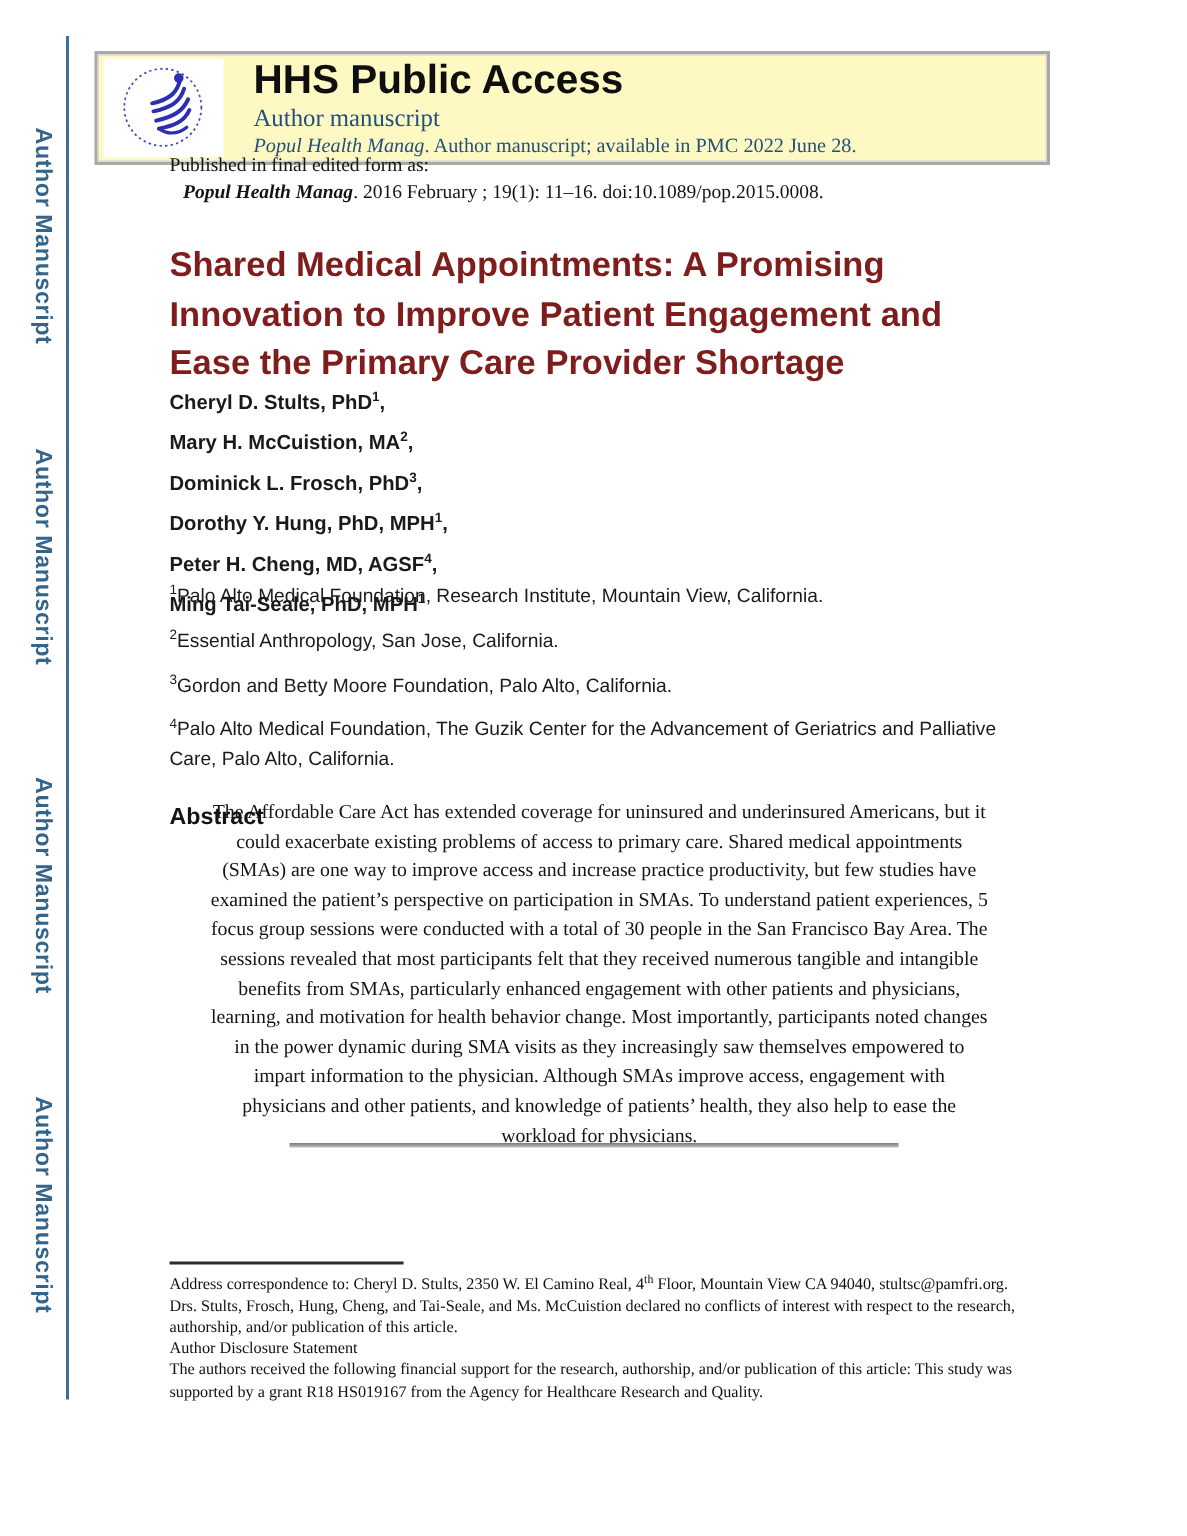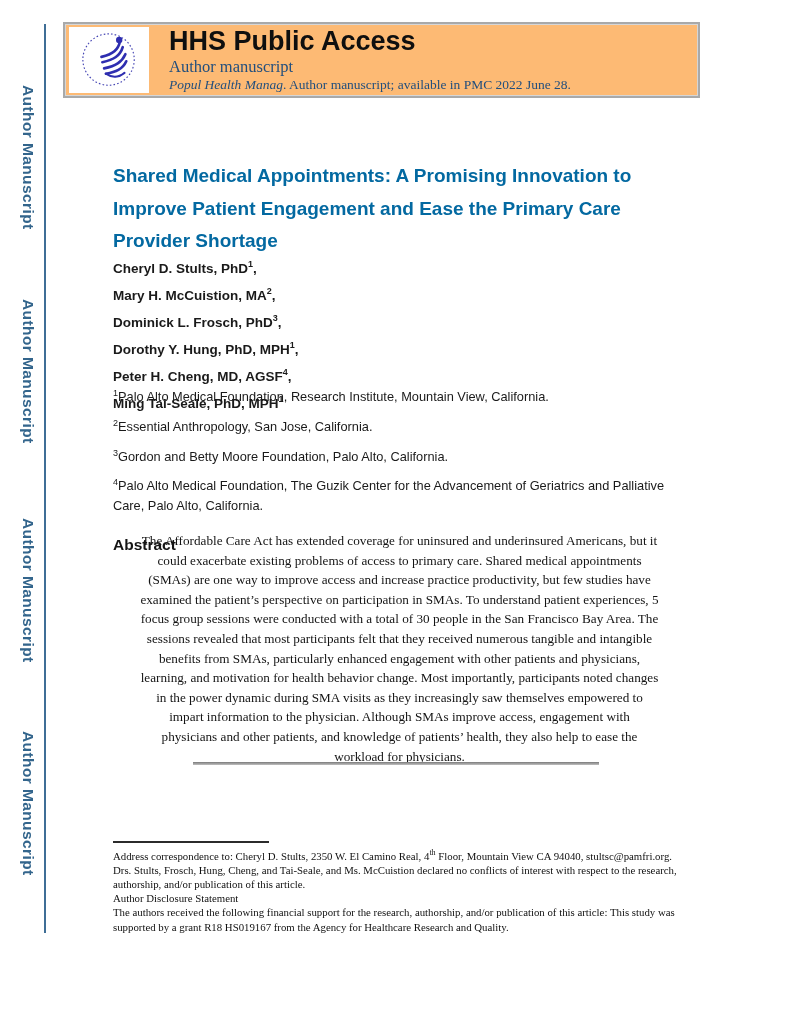--- a/index.html
+++ b/index.html
@@ -29,23 +29,23 @@
     color:#33658c;
     white-space:nowrap;
   }
   .wm1 { top:85px; }
   .wm2 { top:299px; }
   .wm3 { top:518px; }
   .wm4 { top:731px; }
 
   
   .header-box {
-    position:absolute; left:63px; top:22px;
+    position:absolute; left:63px; top:34px;
     width:637px; height:76px;
-    background:#fdba74;
+    background:#fef9c3;
     border:2px solid #a9a9a9;
     box-shadow:inset 0 0 0 1px #d6d6d6;
   }
   .logo-box {
     position:absolute; left:4px; top:3px;
     width:80px; height:66px;
     background:#ffffff;
     display:flex; align-items:center; justify-content:center;
   }
   .header-text { position:absolute; left:104px; top:1px; }
@@ -70,22 +70,22 @@
     font-size:13px; line-height:17.5px; color:#141414;
   }
   .pub-cite { padding-left:9px; }
   .pub-cite .jname { font-style:italic; font-weight:600; }
 
   
   .article-title {
     position:absolute; left:113px; top:160px;
     width:545px;
     font-family:"Liberation Sans", sans-serif;
-    font-weight:700; font-size:19px; line-height:32.5px;
-    color:#0369a1;
+    font-weight:700; font-size:23px; line-height:32.5px;
+    color:#7f1d1d;
   }
   .authors {
     position:absolute; left:113px; top:253px;
     font-family:"Liberation Sans", sans-serif;
     font-weight:700; font-size:13.5px; line-height:22.4px;
     color:#1a1a1a;
   }
   .authors sup, .affils sup { font-size:9px; }
   .affils {
     position:absolute; left:113px; top:380px;
@@ -156,20 +156,24 @@
         <circle cx="51" cy="11" r="3.6" fill="#2e2eb0"></circle>
       </svg>
     </div>
     <div class="header-text">
       <div class="hhs-title">HHS Public Access</div>
       <div class="hhs-sub">Author manuscript</div>
       <div class="hhs-journal"><span class="jname">Popul Health Manag</span><span>. Author manuscript; available in PMC 2022 June 28.</span></div>
     </div>
   </div>
 
+  <div class="pub-block">
+    <div>Published in final edited form as:</div>
+    <div class="pub-cite"><span class="jname">Popul Health Manag</span><span>. 2016 February ; 19(1): 11–16. doi:10.1089/pop.2015.0008.</span></div>
+  </div>
 
   <h1 class="article-title">Shared Medical Appointments: A Promising Innovation to Improve Patient Engagement and Ease the Primary Care Provider Shortage</h1>
 
   <div class="authors">
     <div><span>Cheryl D. Stults, PhD</span><sup>1</sup><span>,</span></div>
     <div><span>Mary H. McCuistion, MA</span><sup>2</sup><span>,</span></div>
     <div><span>Dominick L. Frosch, PhD</span><sup>3</sup><span>,</span></div>
     <div><span>Dorothy Y. Hung, PhD, MPH</span><sup>1</sup><span>,</span></div>
     <div><span>Peter H. Cheng, MD, AGSF</span><sup>4</sup><span>,</span></div>
     <div><span>Ming Tai-Seale, PhD, MPH</span><sup>1</sup><span></span></div>

